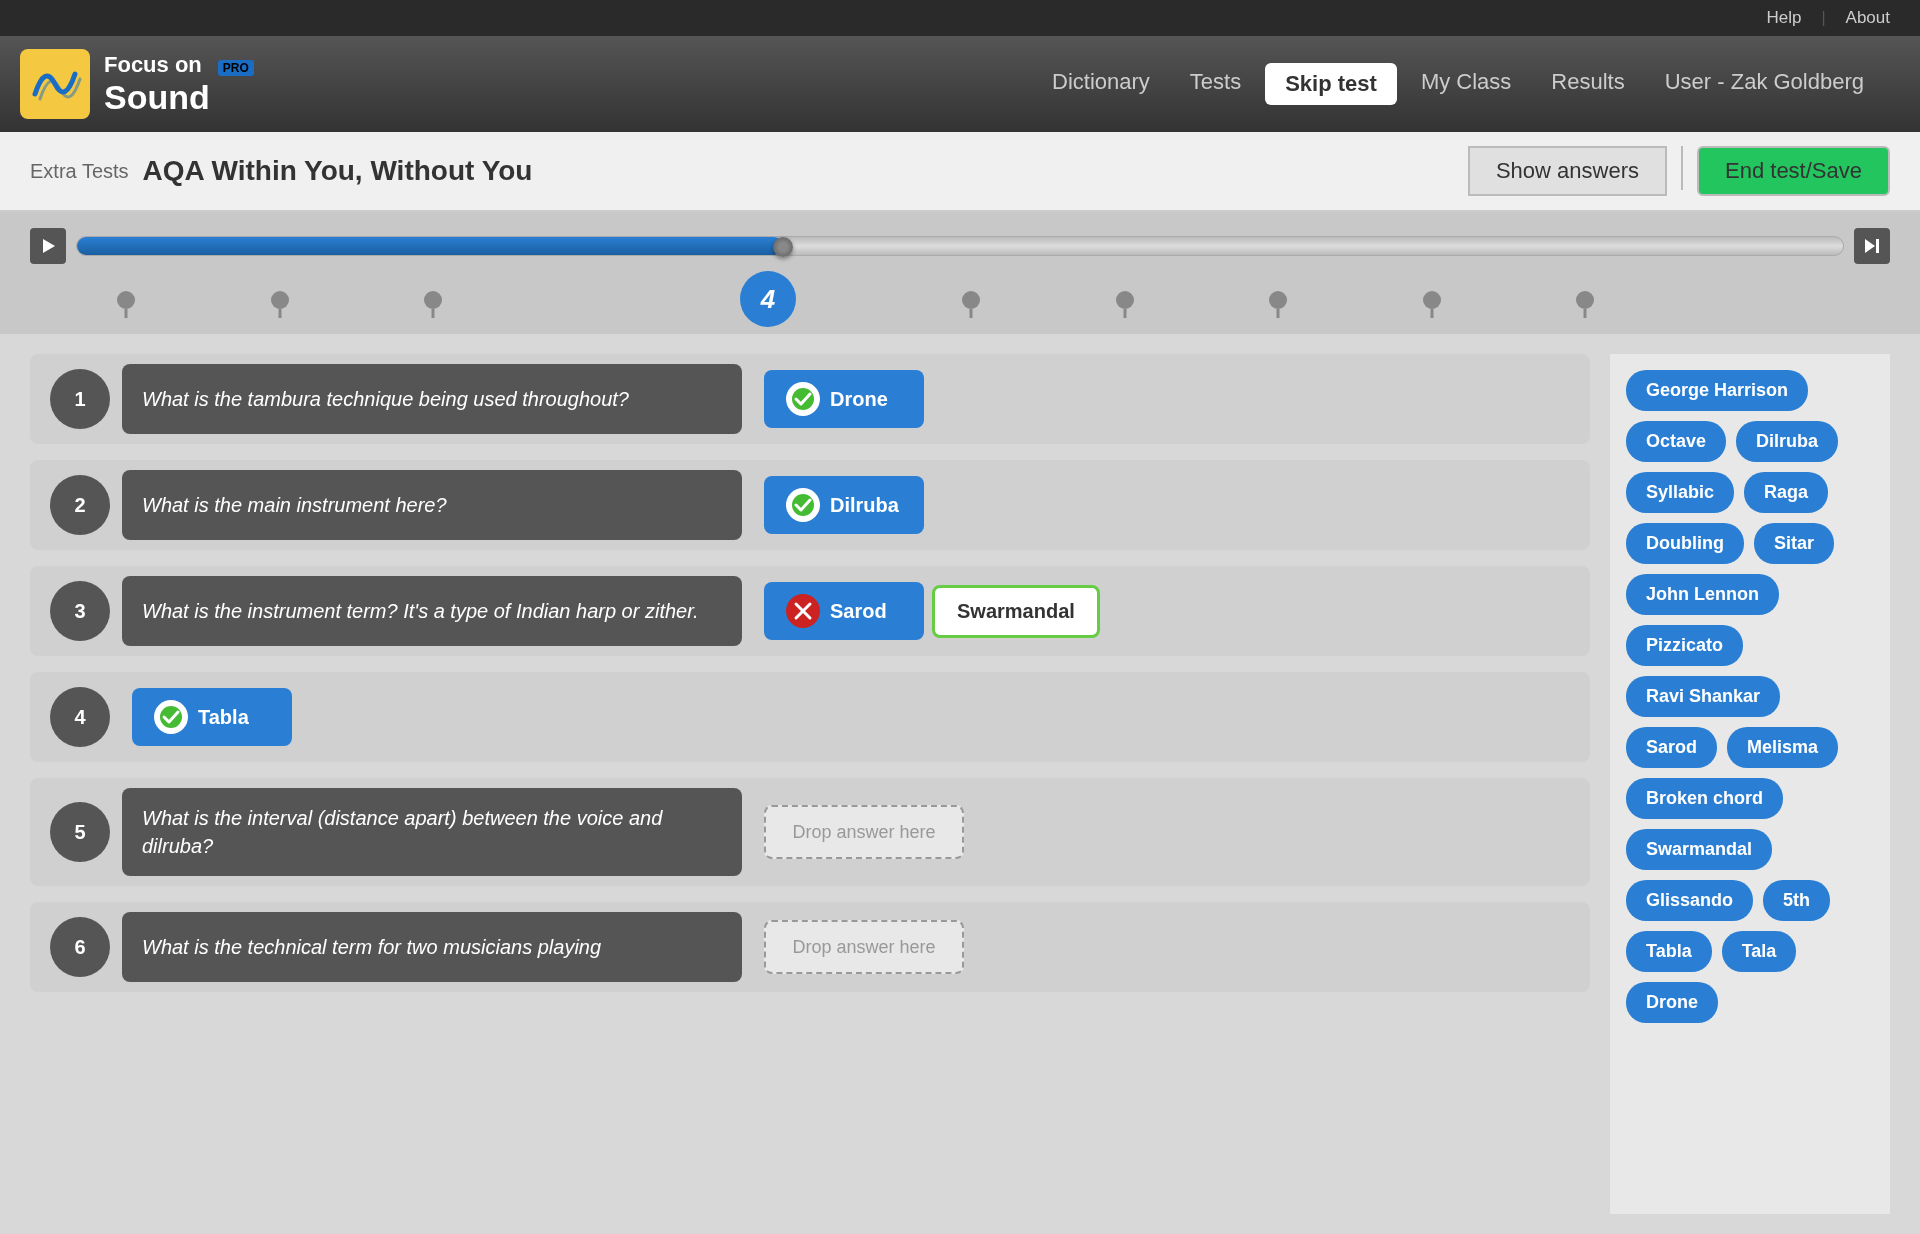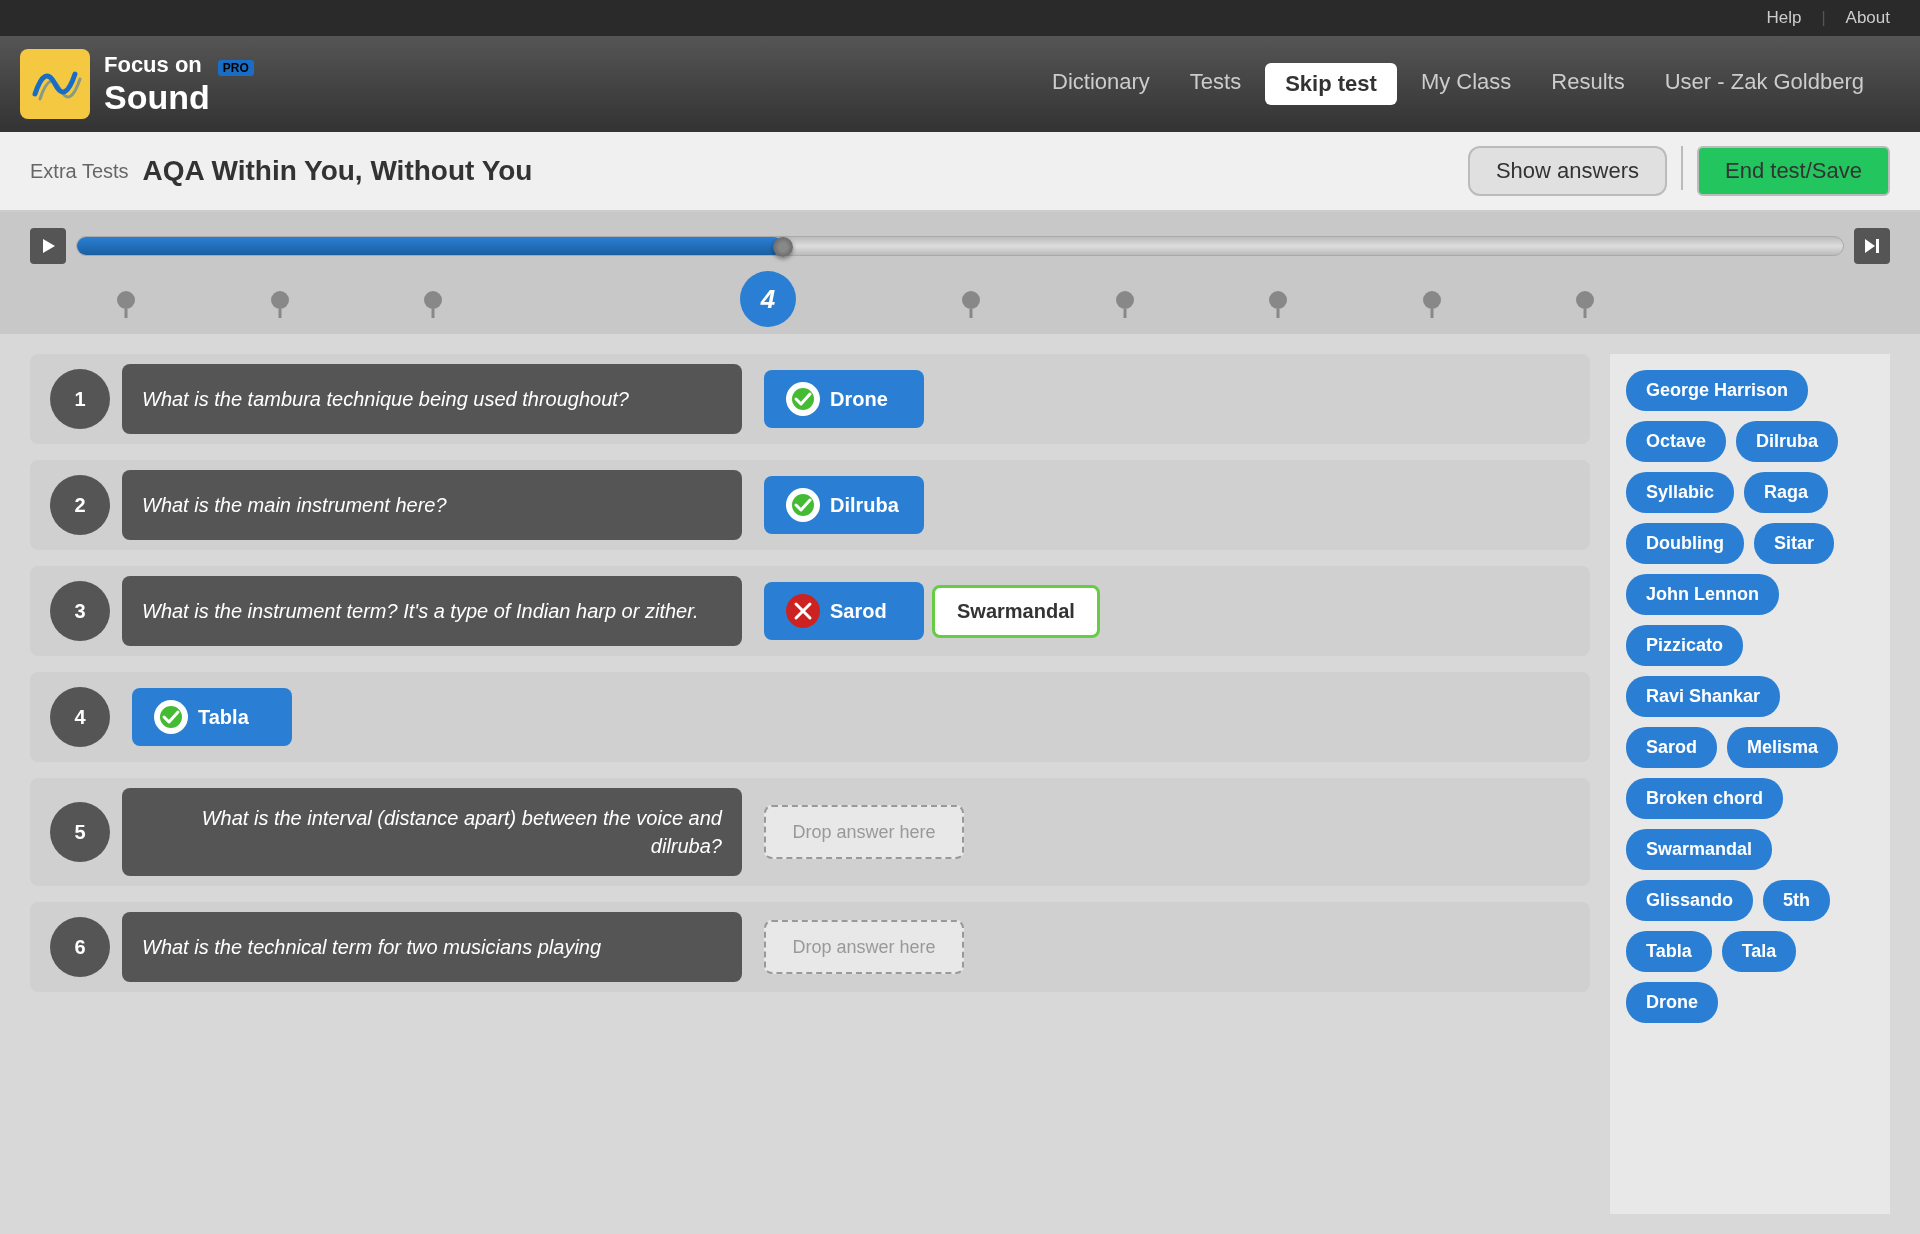--- a/index.html
+++ b/index.html
@@ -15,21 +15,21 @@
 
     .nav-menu { display: flex; align-items: flex-start; gap: 8px; margin-left: auto; margin-right: 20px; }
     .nav-item { color: #ccc; font-size: 22px; text-decoration: none; padding: 6px 16px; cursor: pointer; border-radius: 4px; }
     .nav-item.active { background: white; color: #333; font-weight: bold; border-radius: 6px; padding: 8px 20px; }
 
     
     .subheader { background: #f0f0f0; height: 80px; display: flex; align-items: center; padding: 0 30px; border-bottom: 2px solid #ccc; }
     .extra-tests-label { color: #666; font-size: 20px; margin-right: 14px; }
     .test-title { color: #333; font-size: 28px; font-weight: bold; }
     .subheader-actions { margin-left: auto; display: flex; gap: 14px; }
-    .btn-show-answers { background: #e0e0e0; border: 2px solid #bbb; color: #333; font-size: 22px; padding: 10px 26px; border-radius: 12px; cursor: pointer; }
+    .btn-show-answers { background: #e0e0e0; border: 2px solid #bbb; color: #333; font-size: 22px; padding: 10px 26px; border-radius: 0; cursor: pointer; }
     .btn-end-test { background: #22c55e; border: 2px solid #bbb; color: #333; font-size: 22px; padding: 10px 26px; border-radius: 6px; cursor: pointer; }
 
     
     .audio-player { background: #c8c8c8; padding: 16px 30px 10px; }
     .audio-controls { display: flex; align-items: center; gap: 10px; }
     .play-btn { width: 36px; height: 36px; background: #555; border: none; border-radius: 4px; cursor: pointer; display: flex; align-items: center; justify-content: center; }
     .progress-track { flex: 1; height: 20px; background: linear-gradient(180deg, #bbb 0%, #ddd 50%, #bbb 100%); border-radius: 10px; position: relative; border: 1px solid #aaa; }
     .progress-fill { height: 100%; width: 40%; background: linear-gradient(180deg, #2a7fd4 0%, #1a5fa0 100%); border-radius: 10px; }
     .progress-thumb { width: 20px; height: 20px; background: radial-gradient(circle, #888 30%, #555 100%); border-radius: 50%; position: absolute; top: 0; left: calc(40% - 10px); box-shadow: 0 2px 4px rgba(0,0,0,0.4); }
     .skip-end-btn { width: 36px; height: 36px; background: #555; border: none; border-radius: 4px; cursor: pointer; display: flex; align-items: center; justify-content: center; }
@@ -40,21 +40,21 @@
 
     
     .main-content { display: flex; padding: 20px 30px; gap: 20px; background: #d8d8d8; min-height: 900px; }
     .questions-area { flex: 1; display: flex; flex-direction: column; gap: 16px; }
     .answers-panel { width: 280px; background: #e8e8e8; border-radius: 0; padding: 16px; display: flex; flex-direction: column; gap: 10px; }
 
     
     .question-row { display: flex; align-items: center; gap: 12px; background: #d0d0d0; border-radius: 8px; padding: 10px 0; min-height: 90px; }
     .q-number { width: 60px; height: 60px; background: #555; border-radius: 50%; display: flex; align-items: center; justify-content: center; color: white; font-size: 20px; font-weight: bold; margin-left: 20px; flex-shrink: 0; }
     .q-text-box { background: #555; border-radius: 8px; padding: 16px 20px; flex: 1; max-width: 620px; min-height: 70px; display: flex; align-items: center; }
-    .q-text { color: white; font-size: 20px; font-style: italic; text-align: right; line-height: 1.4; }
+    .q-text { color: white; font-size: 20px; font-style: italic; text-align: left; line-height: 1.4; }
     .answer-slot { display: flex; align-items: center; gap: 8px; margin-left: 10px; }
     .answer-correct { background: #2a7fd4; border-radius: 8px; padding: 12px 22px; display: flex; align-items: center; gap: 10px; min-width: 160px; }
     .answer-wrong { background: #2a7fd4; border-radius: 8px; padding: 12px 22px; display: flex; align-items: center; gap: 10px; min-width: 160px; }
     .check-icon { width: 34px; height: 34px; background: white; border-radius: 50%; display: flex; align-items: center; justify-content: center; flex-shrink: 0; }
     .check-icon svg { width: 22px; height: 22px; }
     .x-icon { width: 34px; height: 34px; background: #cc2222; border-radius: 50%; display: flex; align-items: center; justify-content: center; flex-shrink: 0; }
     .x-icon svg { width: 22px; height: 22px; }
     .answer-label { color: white; font-size: 20px; font-weight: bold; }
     .answer-correct-text { background: white; border: 3px solid #66cc44; border-radius: 8px; padding: 12px 22px; min-width: 160px; display: flex; align-items: center; justify-content: center; }
     .answer-correct-text span { color: #333; font-size: 20px; font-weight: bold; }

